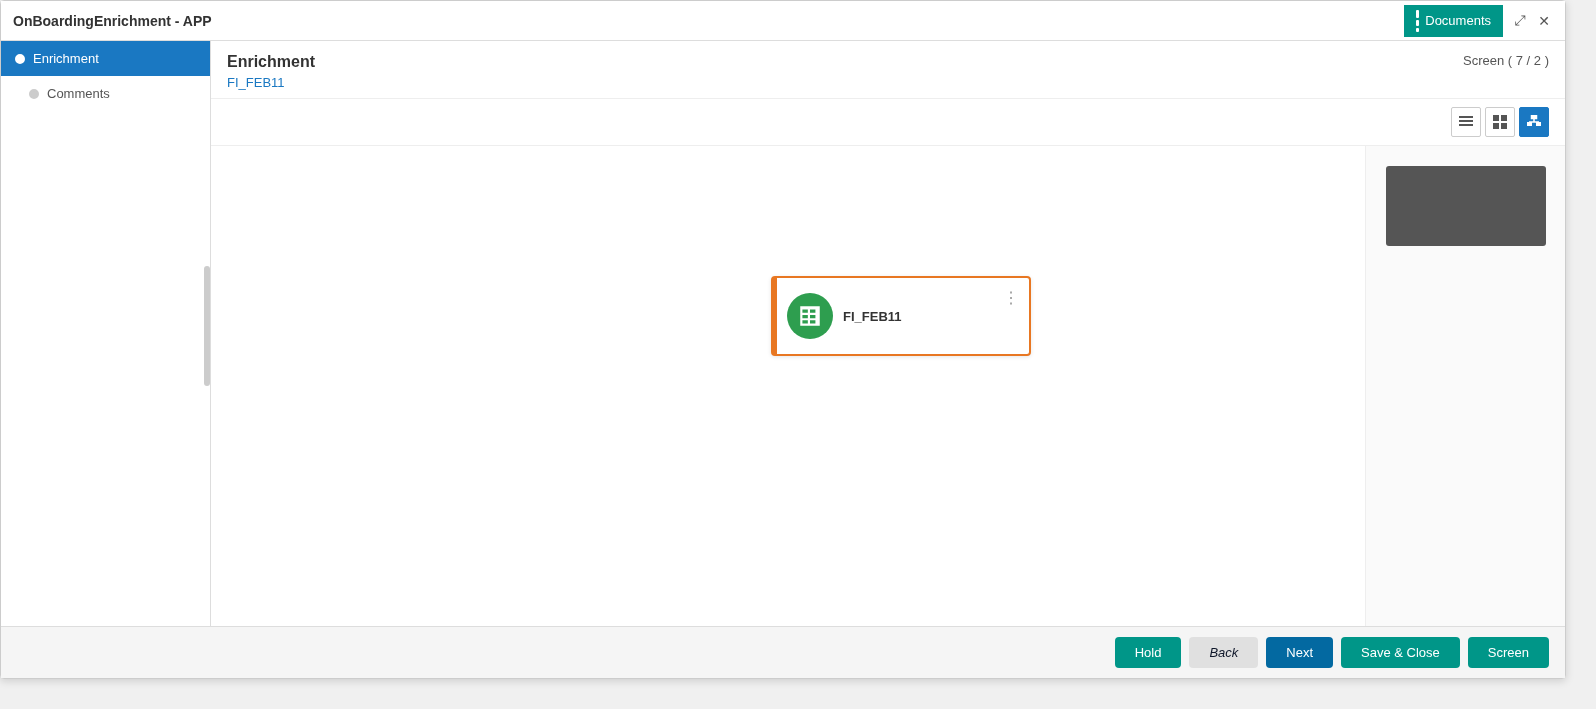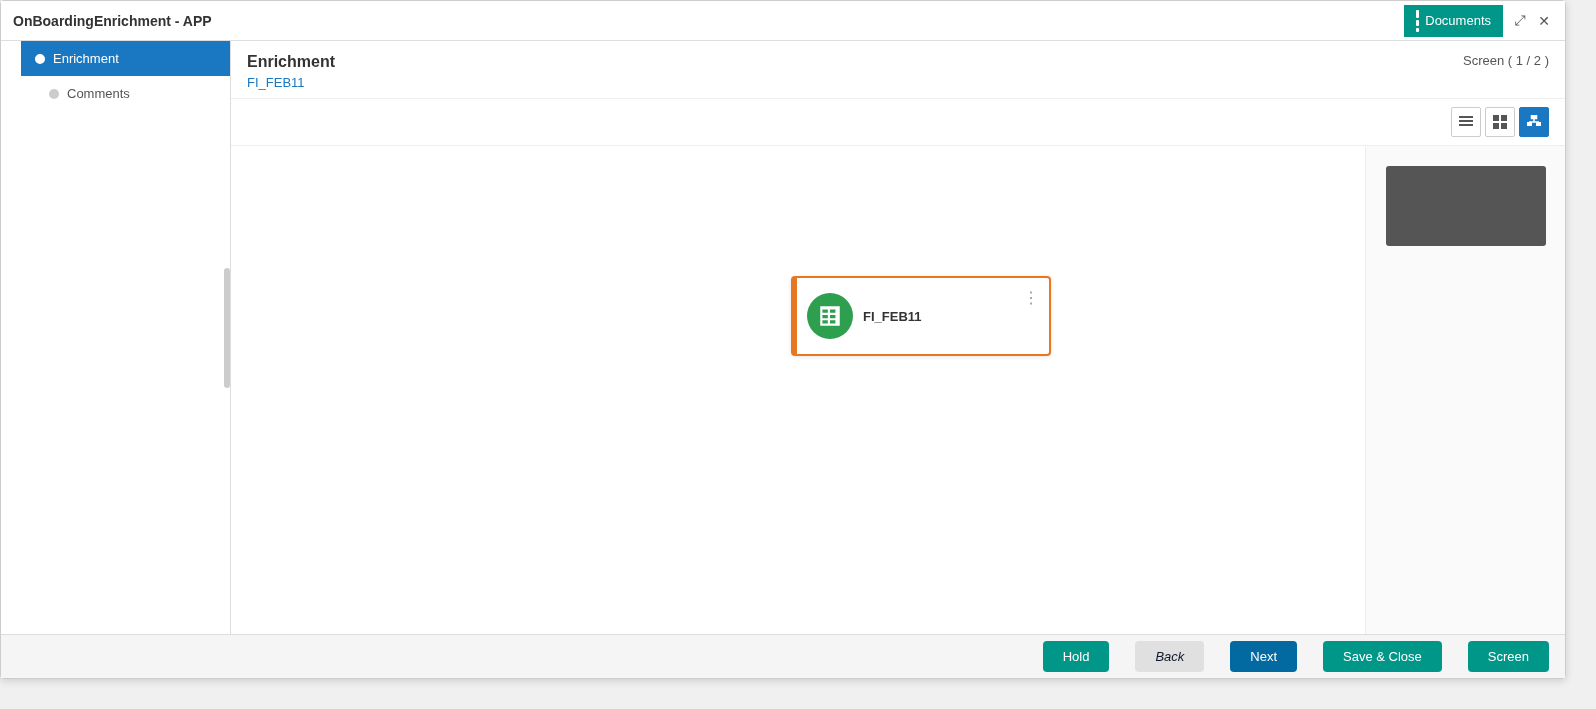--- a/index.html
+++ b/index.html
@@ -78,21 +78,20 @@
       justify-content: center;
       font-size: 14px;
       color: #555;
     }
 
     
     .main-content {
       display: flex;
       flex: 1;
       overflow: hidden;
-      padding-left: 20px;
     }
 
     
     .sidebar {
       width: 210px;
       background: #fff;
       border-right: 1px solid #ddd;
       display: flex;
       flex-direction: column;
       flex-shrink: 0;
@@ -277,22 +276,22 @@
     }
 
     
     .footer {
       display: flex;
       align-items: center;
       justify-content: flex-end;
       padding: 10px 16px;
       background: #f5f5f5;
       border-top: 1px solid #ddd;
-      gap: 26px;
-      height: 44px;
+      gap: 8px;
+      height: 52px;
     }
     .footer-btn {
       padding: 8px 20px;
       border-radius: 4px;
       font-size: 13px;
       cursor: pointer;
       border: none;
       font-weight: 500;
     }
     .btn-hold {
@@ -356,21 +355,21 @@
       </div>
     </div>
 
     <div class="content-area">
 
       <div class="content-header">
         <div>
           <div class="content-title">Enrichment</div>
           <div class="content-subtitle">FI_FEB11</div>
         </div>
-        <div class="screen-counter">Screen ( 1 / 2 )</div>
+        <div class="screen-counter">Screen ( 7 / 2 )</div>
       </div>
 
       <div class="view-controls">
         <button class="view-btn">
           <svg width="14" height="14" viewBox="0 0 14 14">
             <rect x="0" y="1" width="14" height="2" fill="#555"></rect>
             <rect x="0" y="5" width="14" height="2" fill="#555"></rect>
             <rect x="0" y="9" width="14" height="2" fill="#555"></rect>
           </svg>
         </button>

